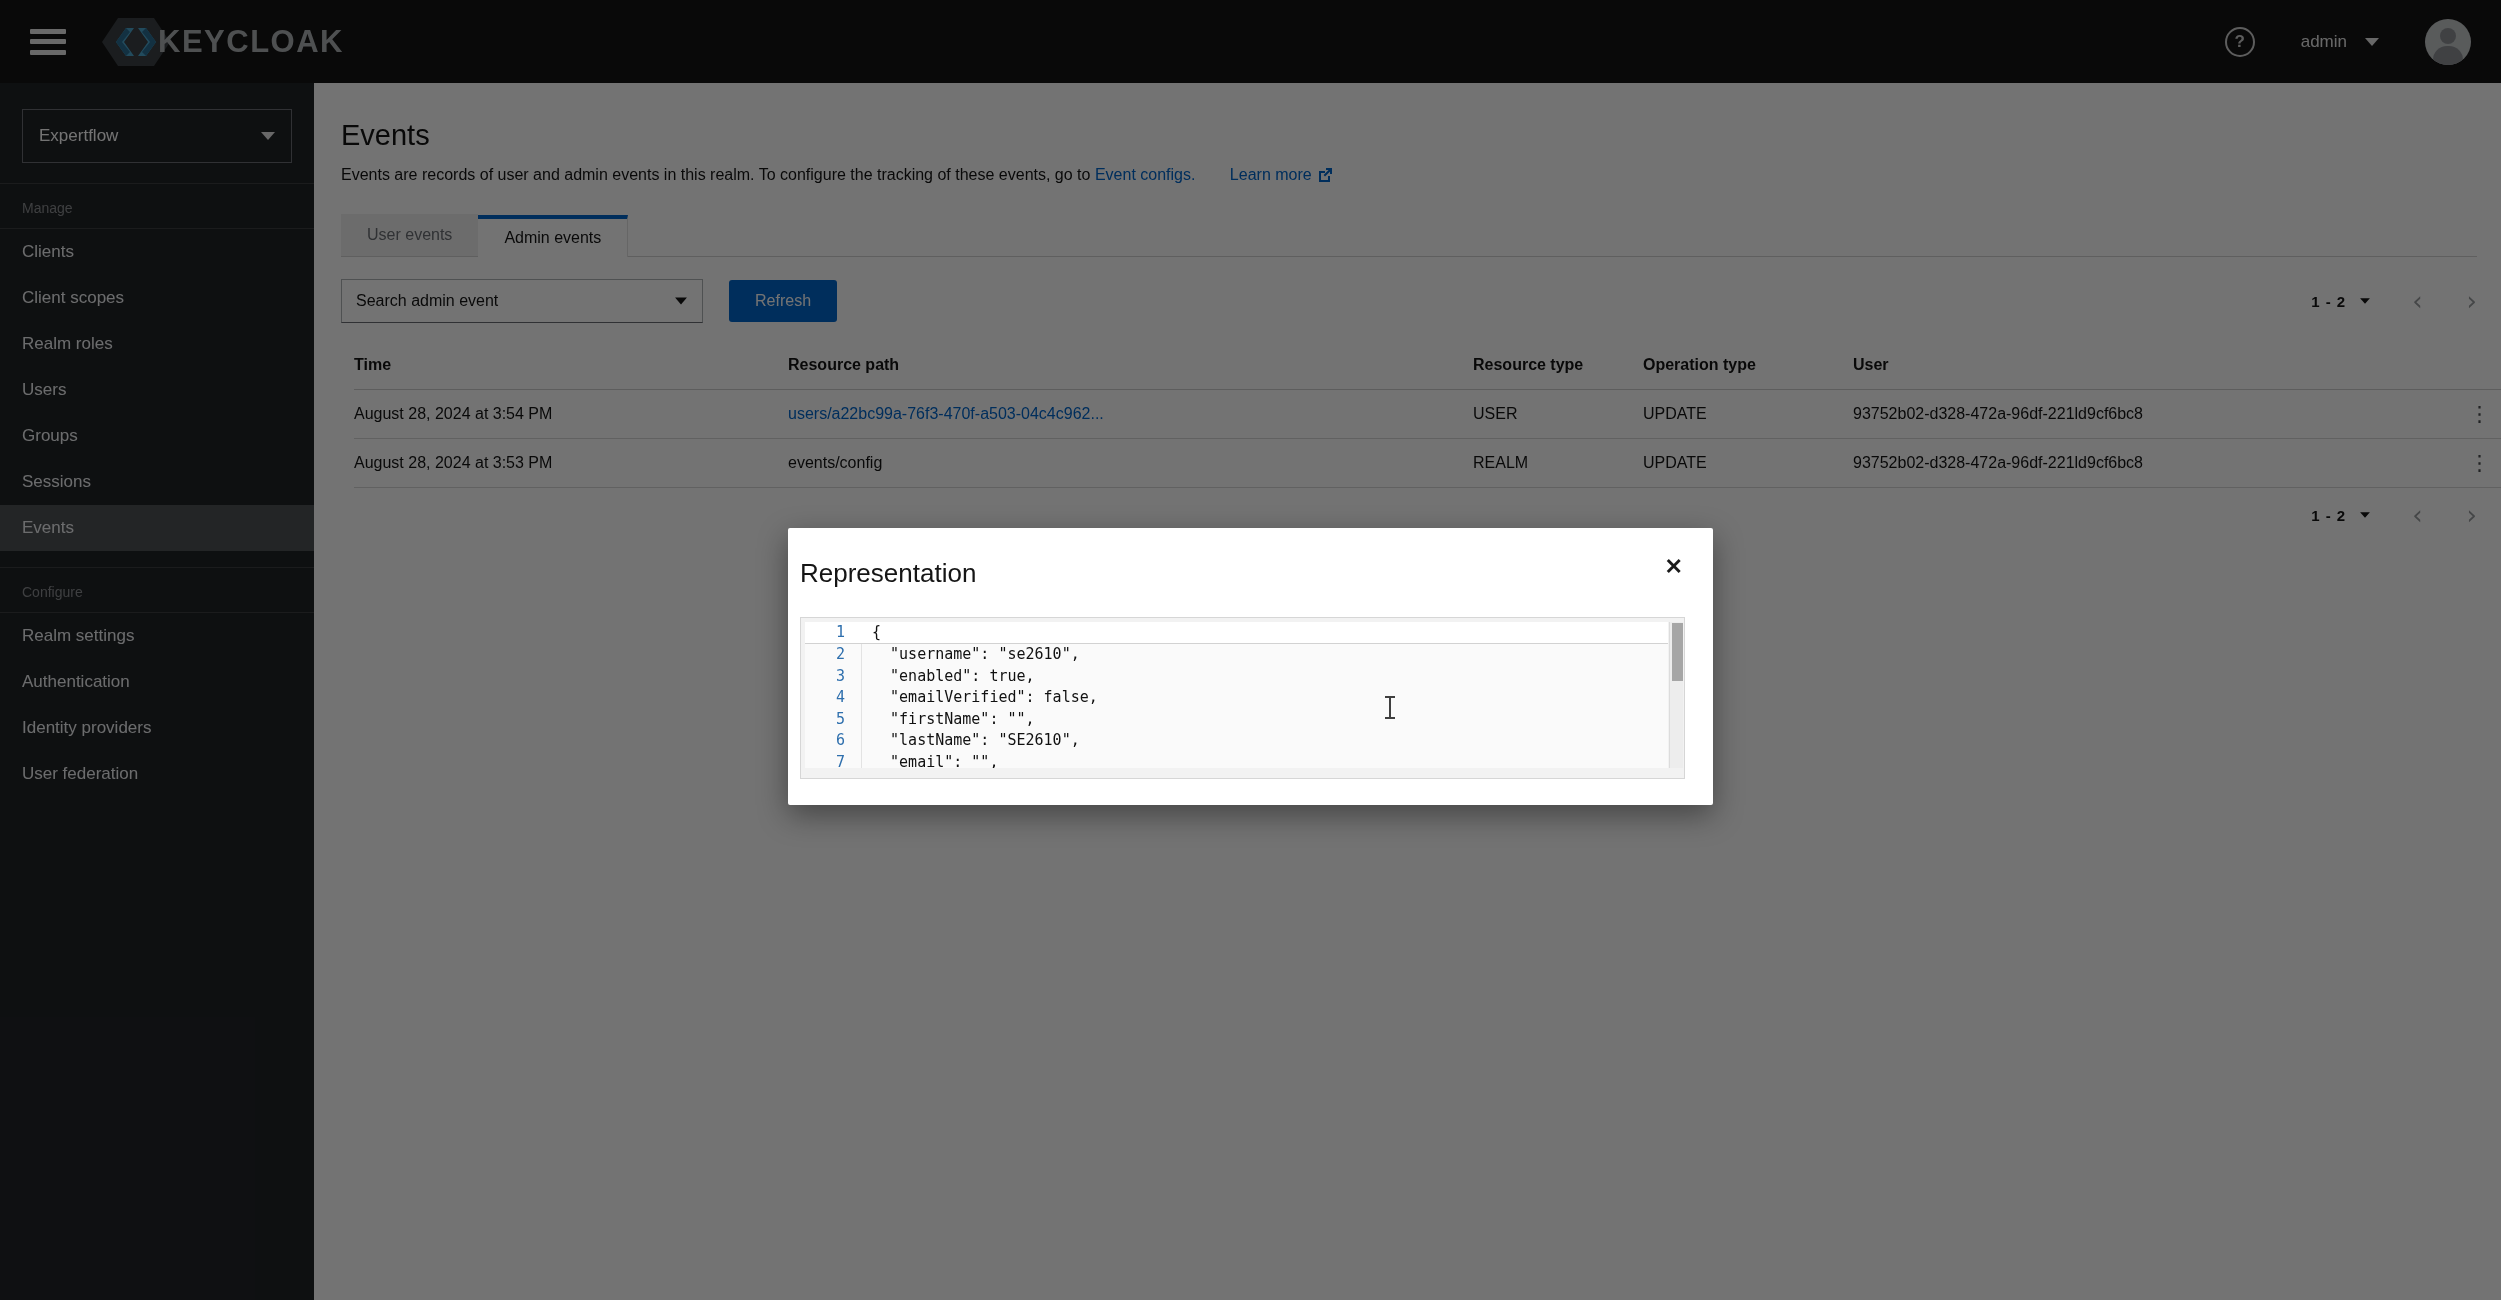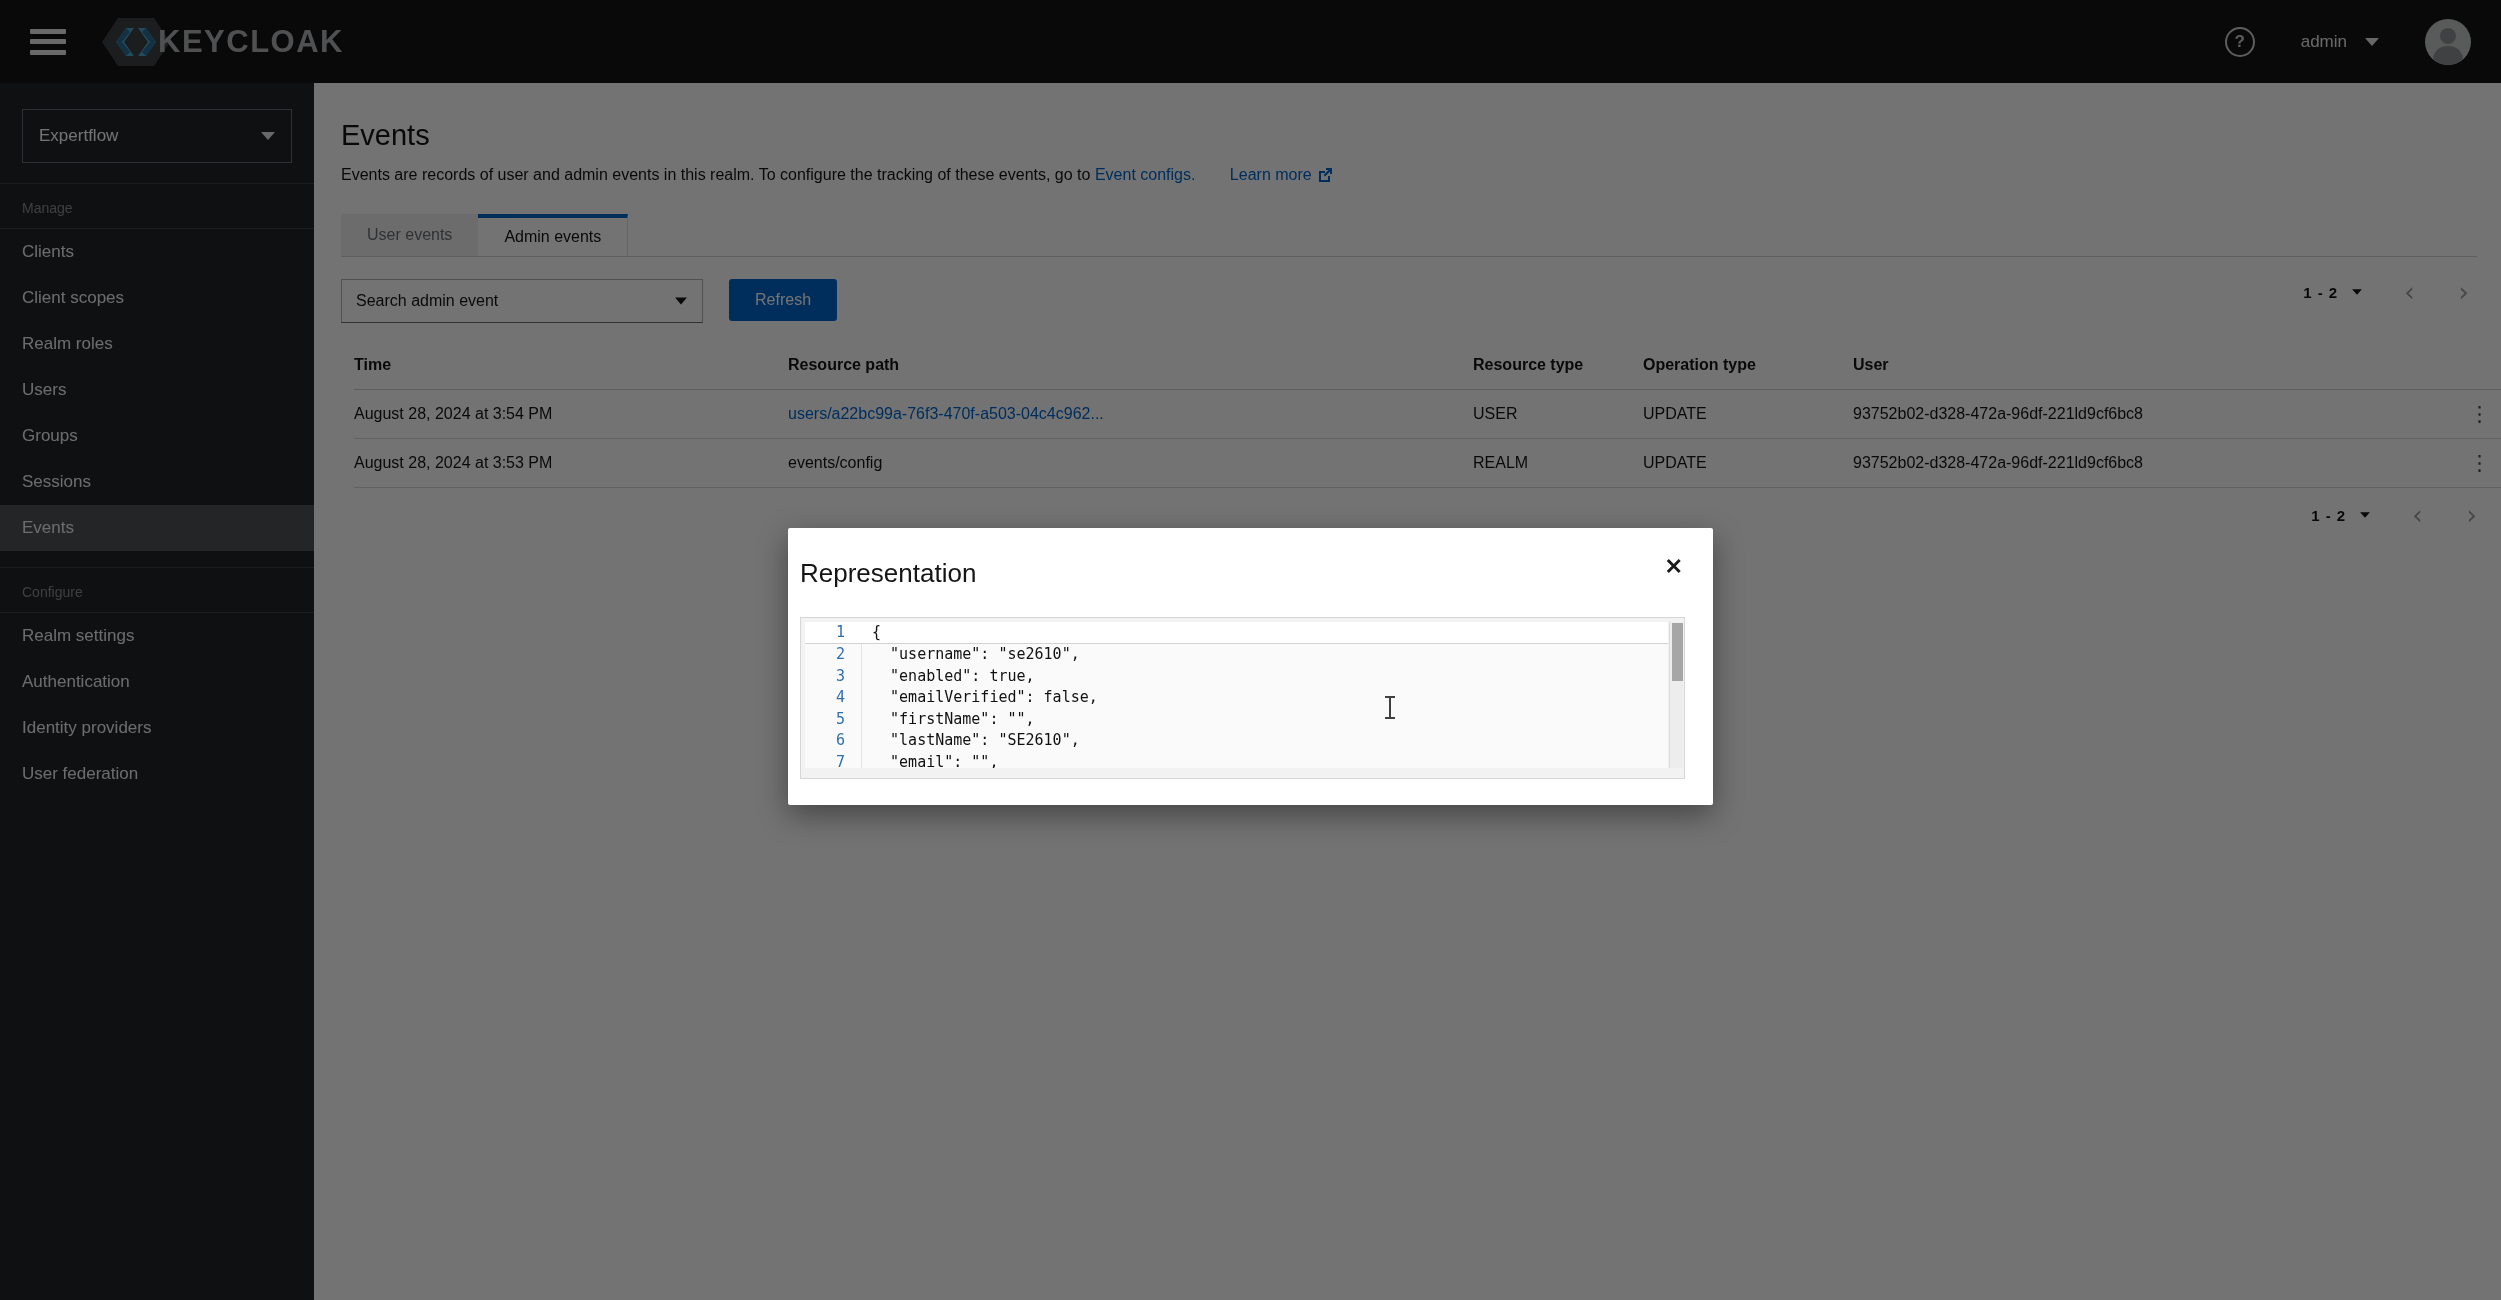--- a/index.html
+++ b/index.html
@@ -35,26 +35,26 @@
 
   
   .content { position:absolute; top:83px; left:314px; right:0; bottom:0; background:#fff; }
   .page-header { padding:36px 24px 0 27px; }
   .page-title { font-size:29px; font-weight:500; color:#151515; }
   .page-desc { margin-top:14px; font-size:16px; color:#151515; }
   .link { color:#0066cc; text-decoration:none; cursor:pointer; }
   .learn-more { margin-left:30px; }
   .ext-icon { display:inline-block; vertical-align:-2px; margin-left:6px; }
 
-  .tabs { display:flex; margin:28px 24px 0 27px; border-bottom:1px solid #d2d2d2; }
+  .tabs { display:flex; margin:28px 24px 0 27px; border-bottom:1px solid #d2d2d2;align-items:center; }
   .tab { height:42px; padding:0 26px; font-size:16px; display:flex; align-items:center; cursor:pointer; }
   .tab.inactive { background:#f0f0f0; color:#6a6e73; }
   .tab.active { background:#fff; color:#151515; border-top:4px solid #0066cc; border-right:1px solid #e2e2e2; margin-bottom:-1px; }
 
-  .toolbar { display:flex; align-items:flex-start; padding:22px 32px 18px 27px; }
+  .toolbar { display:flex; align-items:center; padding:22px 24px 18px 27px; }
   .search-select { width:362px; height:44px; background:#fff; border:1px solid #b0b3b6; border-bottom-color:#6a6e73;
                    display:flex; align-items:center; justify-content:space-between; padding:0 14px; font-size:16px; color:#151515; cursor:pointer; }
   .search-select .caret { color:#151515; transform:scale(0.85); }
   .refresh-btn { margin-left:26px; height:42px; padding:0 26px; background:#0066cc; color:#fff; border:none;
                  border-radius:3px; font-size:16px; font-family:inherit; cursor:pointer; }
   .pagination { margin-left:auto; display:flex; align-items:center; }
   .pag-count { font-size:15px; font-weight:700; color:#151515; letter-spacing:1px; }
   .pag-caret { margin-left:12px; color:#151515; transform:scale(0.7); }
   .pag-nav { display:flex; margin-left:40px; gap:44px; }
   .pag-chevron { font-size:26px; color:#9a9da0; line-height:1; cursor:default; font-family:"DejaVu Sans", sans-serif; }

